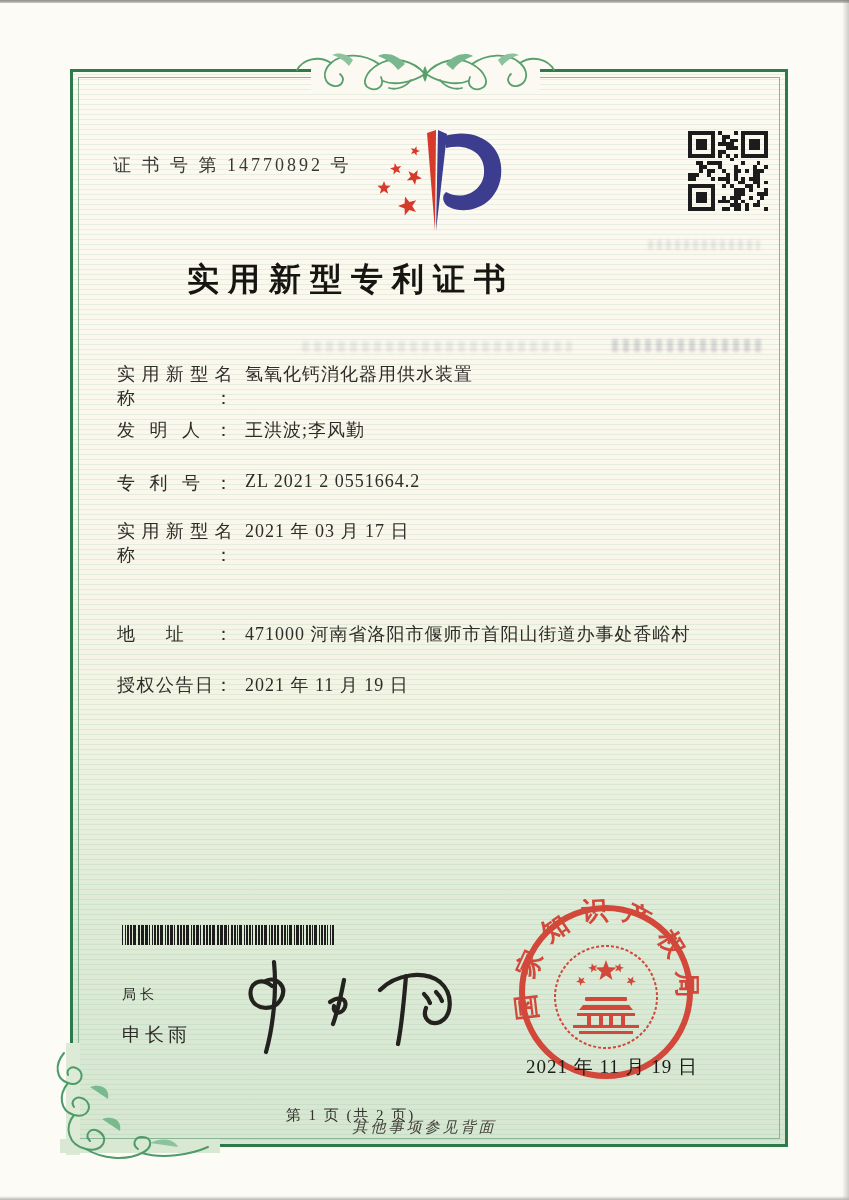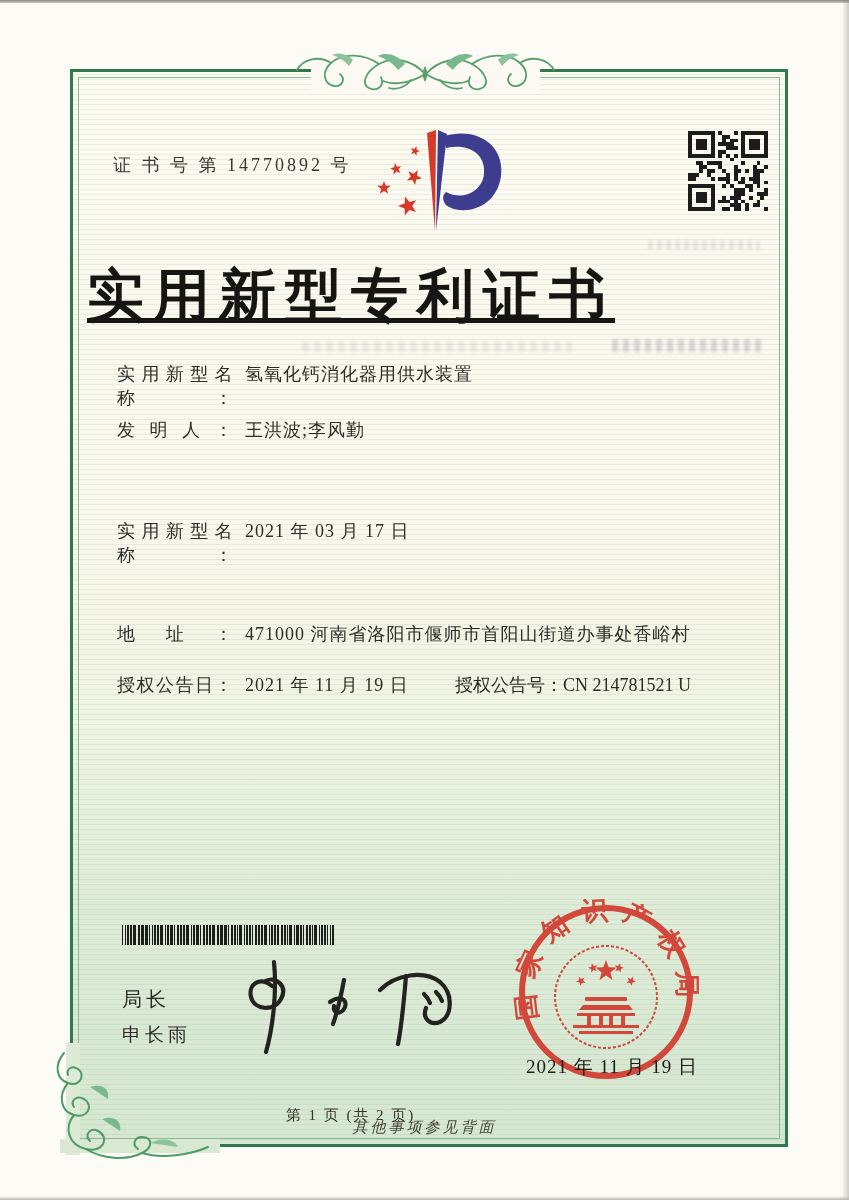--- a/index.html
+++ b/index.html
@@ -13,30 +13,30 @@
   
   .cert-bg{position:absolute;left:70px;top:69px;width:718px;height:1078px;
     background:
       repeating-linear-gradient(180deg, rgba(126,180,140,0.16) 0 1px, rgba(126,180,140,0) 1px 5px),
       linear-gradient(180deg,#fcfaf1 0%,#faf7ec 42%,#f0f3e2 62%,#deebd7 78%,#d5e6d1 100%);}
   .frame-outer{position:absolute;left:70px;top:69px;width:712px;height:1072px;border:3px solid #2e7a4b;}
   .frame-inner{position:absolute;left:78px;top:77px;width:700px;height:1060px;border:1px solid #8ab597;}
 
   .abs{position:absolute;}
   .cert-no{left:113px;top:136px;font-size:18px;letter-spacing:3px;color:#3a3833;margin-top:17px;}
-  .title{left:0;top:258px;width:702px;text-align:center;font-size:57px;font-weight:bold;letter-spacing:9px;color:#161511;text-decoration:underline;}
+  .title{left:0;top:258px;width:702px;text-align:center;font-size:32px;font-weight:bold;letter-spacing:9px;color:#161511;}
   .field-row{left:117px;width:660px;font-size:18px;color:#2e2c28;}
   .flabel{display:inline-block;width:116px;text-align:justify;text-align-last:justify;vertical-align:top;letter-spacing:.5px;}
   .fvalue{margin-left:12px;letter-spacing:1px;}
   .grant-col2{position:absolute;left:338px;top:0;white-space:nowrap;}
   .paras{left:116px;top:706px;width:630px;font-size:17px;line-height:30px;text-align:justify;color:#2e2c28;letter-spacing:.6px;}
   .paras p{margin:0;text-indent:2em;}
 
   .barcode{left:122px;top:925px;}
-  .director-label{left:122px;top:986px;font-size:20px;letter-spacing:4px;color:#2a2a26;font-family:"Liberation Sans","DejaVu Sans",sans-serif;}
+  .director-label{left:122px;top:986px;font-size:14px;letter-spacing:4px;color:#2a2a26;font-family:"Liberation Sans","DejaVu Sans",sans-serif;}
   .director-name{left:122px;top:1022px;font-size:19px;letter-spacing:4px;color:#2a2a26;font-family:"Liberation Sans","DejaVu Sans",sans-serif;}
   .signature{left:238px;top:952px;}
   .seal{left:513px;top:899px;}
   .seal-date{left:526px;top:1054px;font-size:19px;color:#1c1b18;letter-spacing:1px;}
   .page-num{left:0;top:1106px;width:701px;text-align:center;font-size:15px;letter-spacing:2px;color:#35332e;}
   .back-note{left:0;top:1118px;width:849px;text-align:center;font-size:15px;letter-spacing:3px;color:#45433c;font-style:italic;}
 
   .ghost{position:absolute;filter:blur(1.6px);border-radius:2px;}
   .g1{left:612px;top:339px;width:150px;height:13px;opacity:.28;background:repeating-linear-gradient(90deg,#7d7d96 0 6px,transparent 6px 11px);}
   .g2{left:302px;top:341px;width:270px;height:11px;opacity:.15;background:repeating-linear-gradient(90deg,#8a8a9c 0 7px,transparent 7px 12px);}
@@ -322,31 +322,31 @@
   <div class="ghost g3"></div>
 
   <div class="abs title">实用新型专利证书</div>
 
   <div class="abs field-row" style="top:418px">
     <span class="flabel">发明人：</span><span class="fvalue">王洪波;李风勤</span>
   </div>
   <div class="abs field-row" style="top:362px">
     <span class="flabel">实用新型名称：</span><span class="fvalue">氢氧化钙消化器用供水装置</span>
   </div>
+  <div class="abs field-row" style="top:471px">
+    <span class="flabel">专利号：</span><span class="fvalue">ZL 2021 2 0551664.2</span>
+  </div>
   <div class="abs field-row" style="top:519px">
     <span class="flabel">实用新型名称：</span><span class="fvalue">2021 年 03 月 17 日</span>
   </div>
   <div class="abs field-row" style="top:622px">
     <span class="flabel">地址：</span><span class="fvalue">471000 河南省洛阳市偃师市首阳山街道办事处香峪村</span>
   </div>
   <div class="abs field-row" style="top:673px">
     <span class="flabel">授权公告日：</span><span class="fvalue">2021 年 11 月 19 日</span>
-    <span class="grant-col2">
-      <span>授权公告号：</span><span>CN 214781521 U</span>
-    </span>
   </div>
 
 
   <svg class="abs barcode" width="214" height="20" viewBox="0 0 214 20">
     <g id="bars" fill="#1d1d1b">
         <rect x="0" y="0" width="1" height="20"></rect>
         <rect x="3" y="0" width="1" height="20"></rect>
         <rect x="5" y="0" width="2" height="20"></rect>
         <rect x="8" y="0" width="2" height="20"></rect>
         <rect x="11" y="0" width="3" height="20"></rect>

